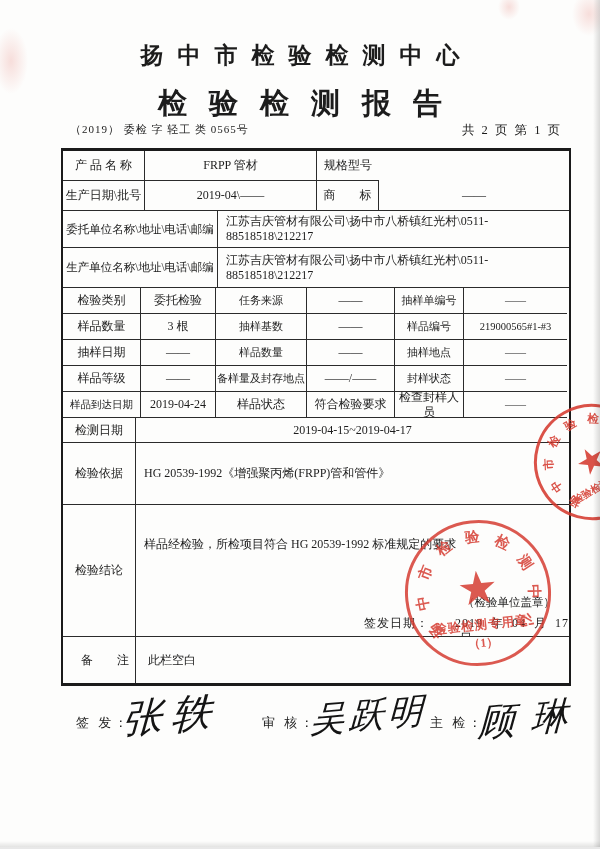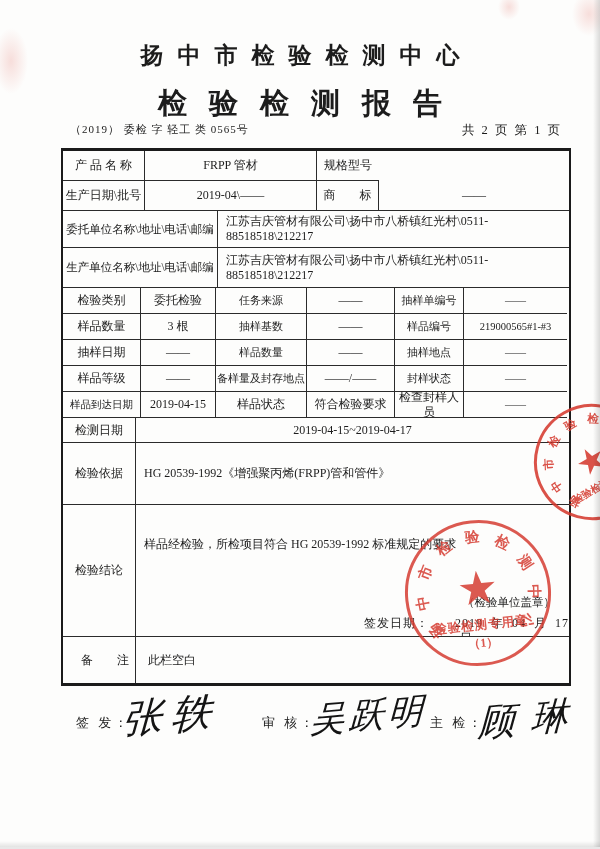--- a/index.html
+++ b/index.html
@@ -137,21 +137,21 @@
     <div class="trow h26">
       <div class="cell wC1">样品等级</div>
       <div class="cell wC2">——</div>
       <div class="cell wC3">备样量及封存地点</div>
       <div class="cell wC4">——/——</div>
       <div class="cell wC5">封样状态</div>
       <div class="cell wC6">——</div>
     </div>
     <div class="trow h26">
       <div class="cell wC1" style="font-size:10.5px">样品到达日期</div>
-      <div class="cell wC2">2019-04-15</div>
+      <div class="cell wC2">2019-04-24</div>
       <div class="cell wC3" style="font-size:12px">样品状态</div>
       <div class="cell wC4">符合检验要求</div>
       <div class="cell wC5" style="font-size:12px">检查封样人员</div>
       <div class="cell wC6">——</div>
     </div>
     <div class="trow h25">
       <div class="cell wD1">检测日期</div>
       <div class="cell wD2">2019-04-15~2019-04-17</div>
     </div>
     <div class="trow h62">

